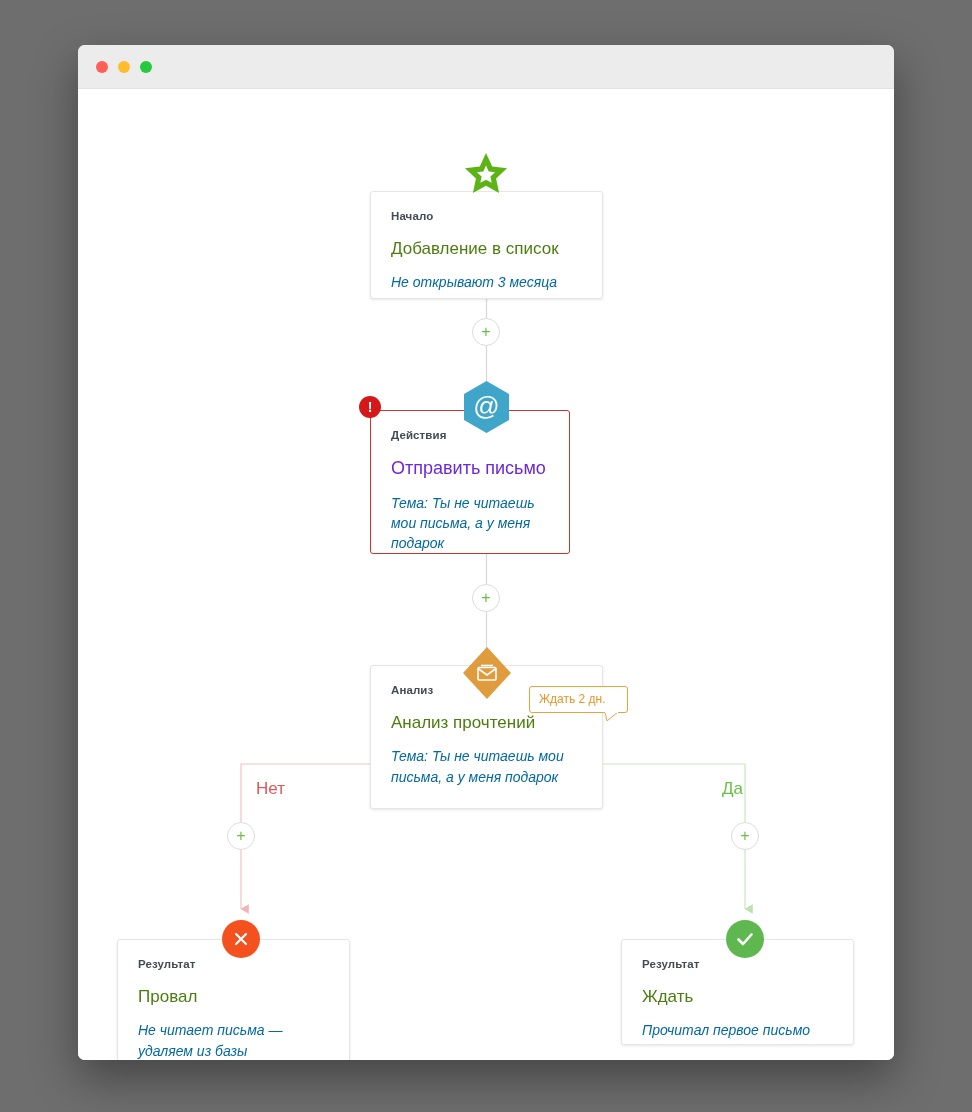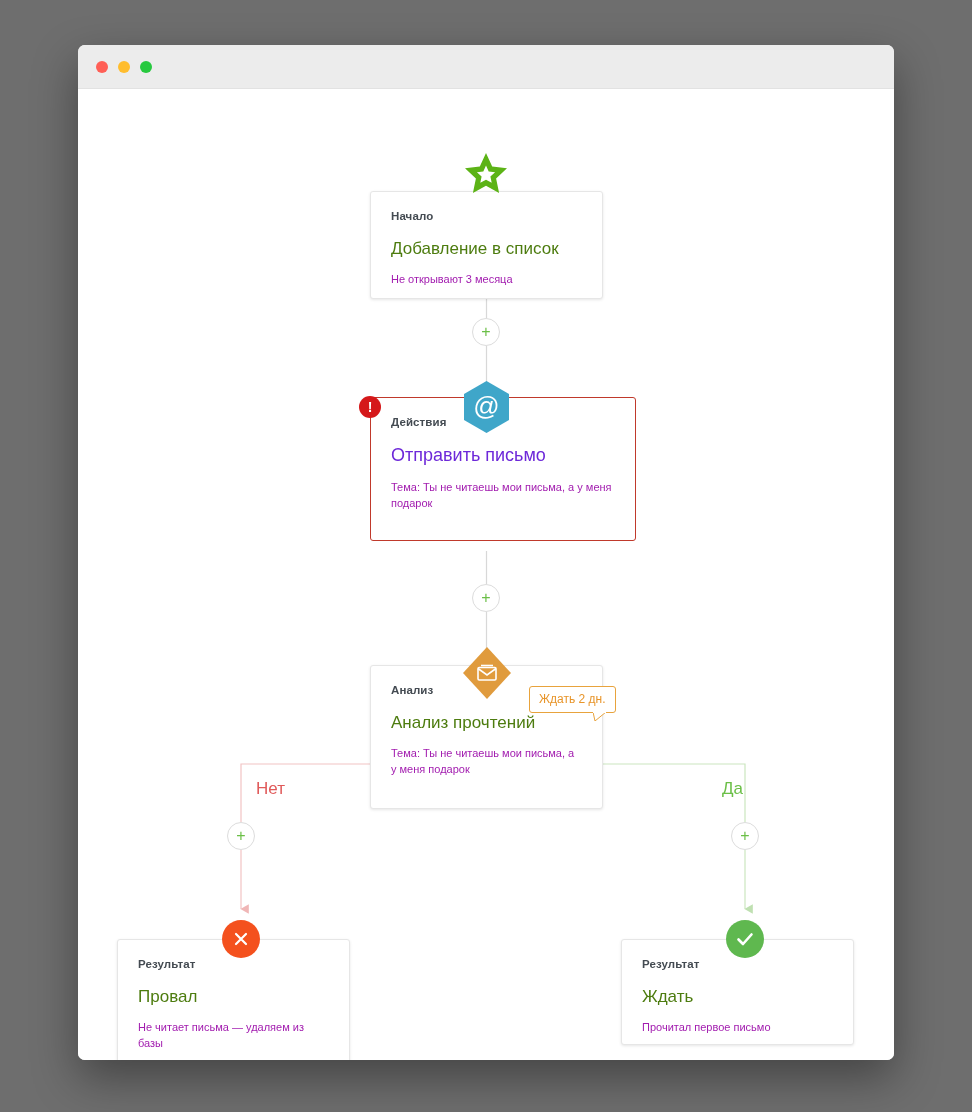--- a/index.html
+++ b/index.html
@@ -45,21 +45,21 @@
     box-shadow: 0 1px 3px rgba(0,0,0,0.10);
     padding: 18px 20px 20px 20px;
   }
   .card.error { border: 1px solid #c0392b; box-shadow: none; }
   .card .kicker {
     font-size: 11.5px; font-weight: bold; color: #444b52;
     letter-spacing: 0.1px; margin-bottom: 17px;
   }
   .card .title { font-size: 17px; color: #4d7c0f; margin-bottom: 13px; line-height: 1.2; }
   .card .title.plain { color: #6d28d9; font-size: 18px; }
-  .card .desc { font-size: 11px; color: #a21caf; line-height: 1.45; }
+  .card .desc { font-size: 14px; color: #0369a1; line-height: 1.45; font-style: italic; }
 
   
   .nodeicon { position: absolute; z-index: 5; }
 
   
   .badge {
     position: absolute; border-radius: 50%;
     display: flex; align-items: center; justify-content: center;
     z-index: 6; color: #fff;
   }
@@ -77,21 +77,21 @@
 
   
   .branch-label { position: absolute; font-size: 17px; z-index: 6; }
   .branch-label.no  { color: #e05a5a; }
   .branch-label.yes { color: #6bbf47; margin-left: 19px; }
 
   
   .callout {
     position: absolute; z-index: 7;
     background: #ffffff; border: 1px solid #e8a33d; border-radius: 3px;
-    color: #e8952a; font-size: 12px; padding: 5px 9px 6px 9px; white-space: nowrap;
+    color: #e8952a; font-size: 12px; padding: 5px 21px 6px 9px; white-space: nowrap;
   }
   .callout .tail {
     position: absolute; right: 8px; bottom: -9px; width: 14px; height: 10px; overflow: hidden;
   }
 </style>
 </head>
 <body>
 
 <div id="root">
   <div class="window">
@@ -141,21 +141,21 @@
         <svg width="48" height="48" viewBox="0 0 48 48">
           <path d="M24 3 L30.2 16.6 L45 18.3 L34.1 28.4 L37.1 43 L24 35.7 L10.9 43 L13.9 28.4 L3 18.3 L17.8 16.6 Z" fill="#5cb316"></path>
           <path d="M24 15.5 L26.7 21.4 L33.1 22.2 L28.4 26.5 L29.7 32.8 L24 29.7 L18.3 32.8 L19.6 26.5 L14.9 22.2 L21.3 21.4 Z" fill="#ffffff"></path>
         </svg>
       </div>
 
       <div class="plus" style="left:394px; top:229px;">
         <span>+</span>
       </div>
 
-      <div class="card error" style="left:292px; top:308px; width:266px; height:144px;">
+      <div class="card error" style="left:292px; top:321px; width:200px; height:144px;">
         <div class="kicker">Действия</div>
         <div class="title plain">Отправить письмо</div>
         <div class="desc">Тема: Ты не читаешь мои письма, а у меня подарок</div>
       </div>
       <div class="badge err" style="left:281px; top:307px;">
         <span>!</span>
       </div>
       <div class="nodeicon" style="left:386px; top:292px;">
         <svg width="45" height="52" viewBox="0 0 45 52">
           <path d="M22.5 0 L45 13 L45 39 L22.5 52 L0 39 L0 13 Z" fill="#3fa6c9"></path>

